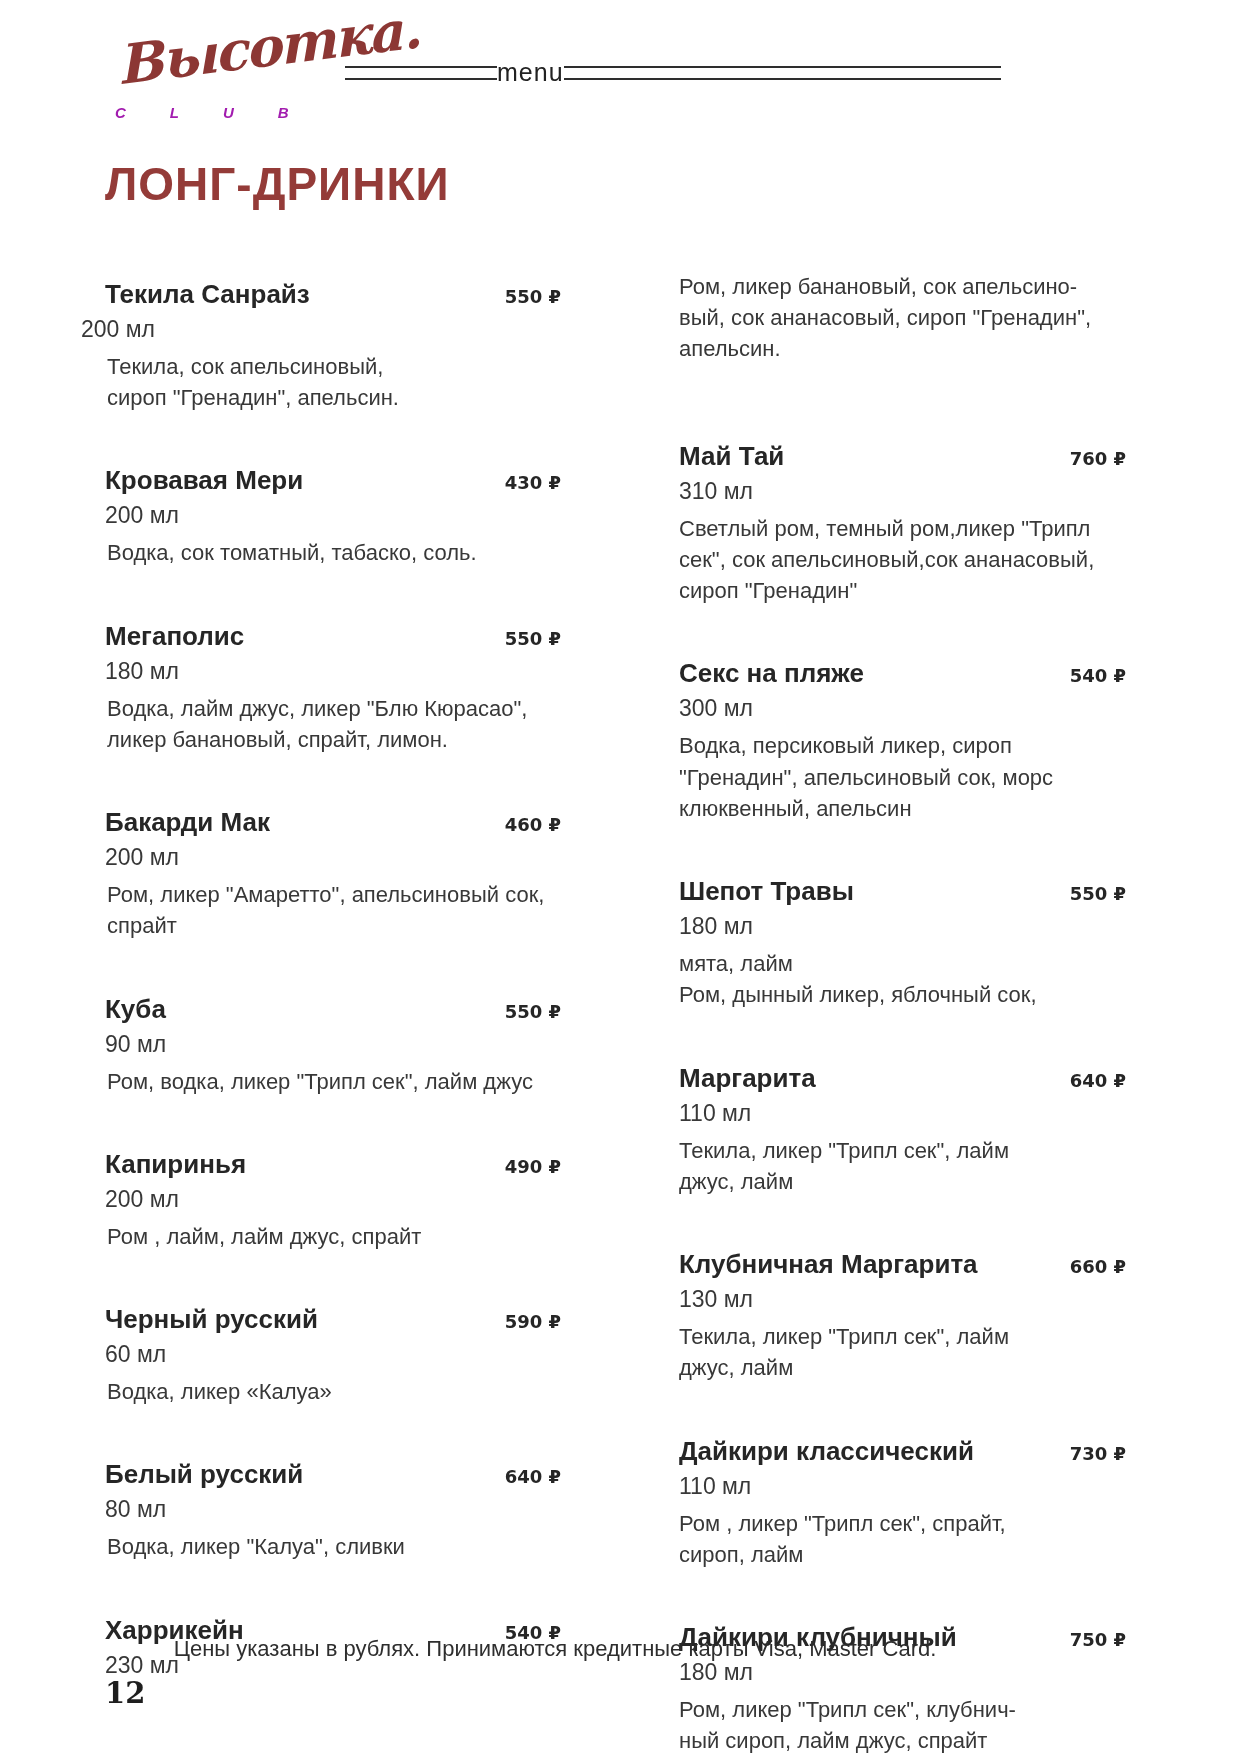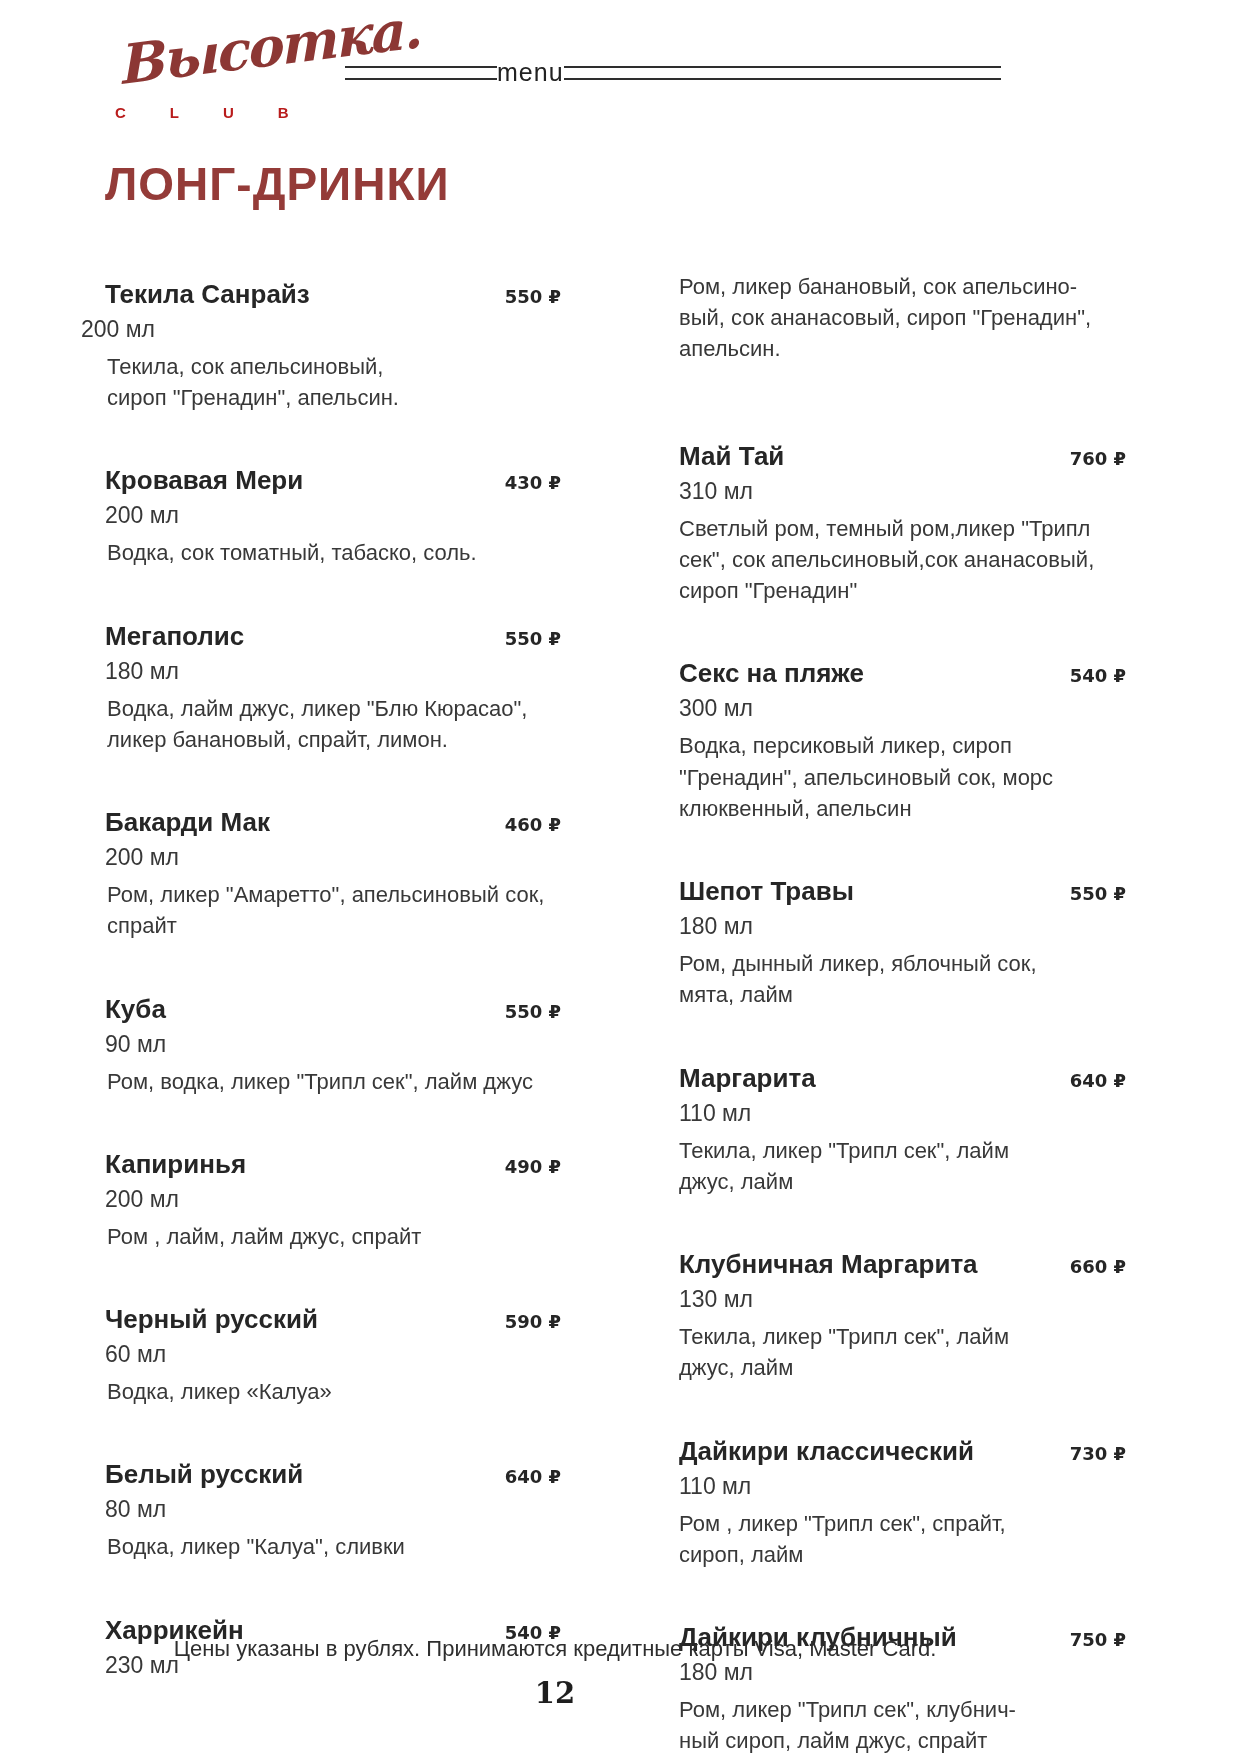--- a/index.html
+++ b/index.html
@@ -22,22 +22,22 @@
     font-style:italic; font-weight:bold;
     font-size:54px; line-height:1;
     color:#8c3734;
     letter-spacing:-2px;
     transform:rotate(-7deg) skewX(-6deg);
     transform-origin:left bottom;
     padding-left:18px; padding-top:14px;
   }
   .logo-club {
     margin-top:10px; padding-left:10px;
-    font-size:15px; color:#b91c1c;
-    letter-spacing:44px; font-weight:bold;
+    font-size:15px; color:#a21caf;
+    letter-spacing:44px; font-weight:bold;font-style:italic;
   }
   .rule-row {
     flex:1; max-width:656px;
     display:flex; align-items:center;
     margin-top:32px; 
   }
   .double-rule { height:14px; border-top:2px solid #2e2e2e; border-bottom:2px solid #2e2e2e; }
   .rule-left  { width:152px; flex:0 0 152px; }
   .rule-right { flex:1; }
   .menu-label { font-size:25px; color:#222; letter-spacing:1px; }
@@ -73,21 +73,20 @@
 
   .continuation { padding-top:14px; margin-bottom:76px; font-size:22px; color:#383838; line-height:1.42; }
 
   
   .footer-note {
     position:absolute; left:105px; bottom:92px; width:900px;
     text-align:center; font-size:22px; color:#2e2e2e;
   }
   .page-number {
     position:absolute; left:105px; bottom:44px; width:900px;
-    text-align:center;
     font-family:"DejaVu Serif", serif;
     font-size:29px; font-weight:bold; color:#1e1e1e;
   }
 </style>
 </head>
 <body>
 
 <div class="page">
 
   <header>
@@ -240,22 +239,22 @@
           </div>
   </div>
 
   <div class="menu-item">
     <div class="item-head">
       <span class="item-name">Шепот Травы</span>
       <span class="item-price">550 ₽</span>
     </div>
     <div class="volume">180 мл</div>
     <div class="ingredients">
+            <div class="ing-line">мята, лайм</div>
             <div class="ing-line">Ром, дынный ликер, яблочный сок,</div>
-            <div class="ing-line">мята, лайм</div>
           </div>
   </div>
 
   <div class="menu-item">
     <div class="item-head">
       <span class="item-name">Маргарита</span>
       <span class="item-price">640 ₽</span>
     </div>
     <div class="volume">110 мл</div>
     <div class="ingredients">

